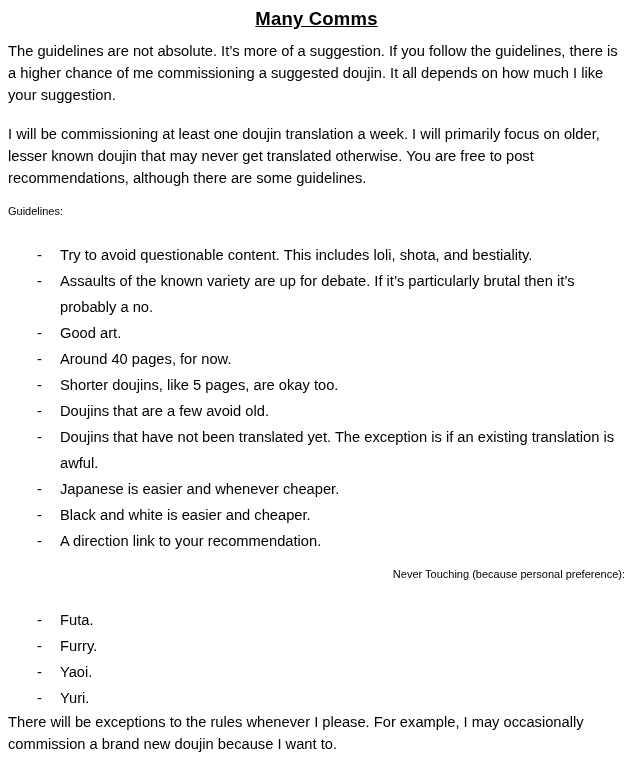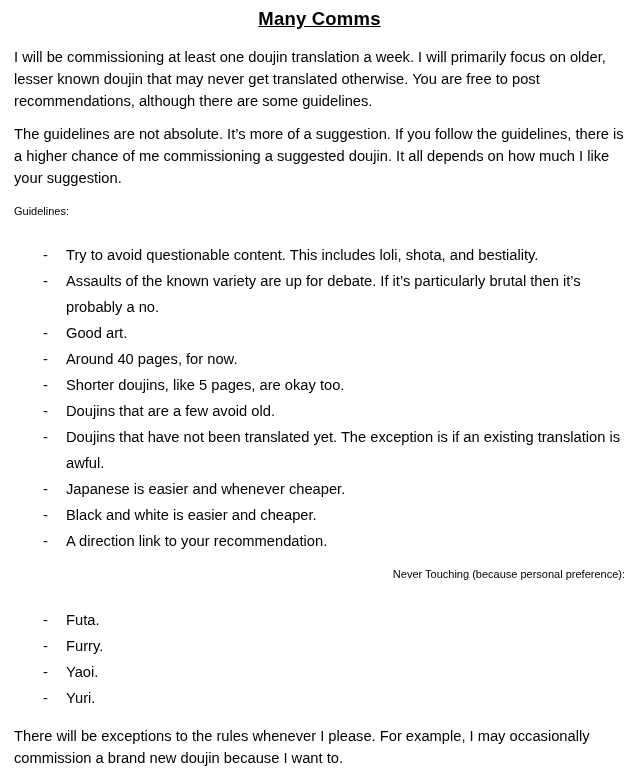--- a/index.html
+++ b/index.html
@@ -9,38 +9,38 @@
   body {
     width: 639px;
     height: 768px;
     background: #ffffff;
     color: #000000;
     font-family: "Liberation Sans", "DejaVu Sans", sans-serif;
     font-size: 14.7px;
     overflow: hidden;
   }
   .doc {
-    padding: 8px 14px 0 14px;
+    padding: 8px 14px 0 8px;
   }
   .doc-title {
     margin: 0;
     font-size: 18.5px;
     font-weight: bold;
     text-decoration: underline;
     text-align: center;
     line-height: 21px;
     letter-spacing: 0.2px;
   }
   .para {
     margin: 0;
     line-height: 22px;
   }
   .para-intro   { margin-top: 17px; }
   .para-note    { margin-top: 11px; }
-  .para-closing { margin-top: 14px; }
+  .para-closing { }
   .section-heading {
     margin: 0;
     font-size: 11px;
     font-weight: normal;
     line-height: 22px;
   }
   .heading-guidelines { margin-top: 11px; }
   .heading-never      { margin-top: 9px; text-align: right; }
   .dash-list {
     margin: 0 0 0 29px;
@@ -61,23 +61,23 @@
     flex: 1;
   }
 </style>
 </head>
 <body>
 
 <div class="doc">
 
   <h1 class="doc-title">Many Comms</h1>
 
+  <p class="para para-note">The guidelines are not absolute. It’s more of a suggestion. If you follow the guidelines, there is a higher chance of me commissioning a suggested doujin. It all depends on how much I like your suggestion.</p>
+
   <p class="para para-intro">I will be commissioning at least one doujin translation a week. I will primarily focus on older, lesser known doujin that may never get translated otherwise. You are free to post recommendations, although there are some guidelines.</p>
-
-  <p class="para para-note">The guidelines are not absolute. It’s more of a suggestion. If you follow the guidelines, there is a higher chance of me commissioning a suggested doujin. It all depends on how much I like your suggestion.</p>
 
   <div class="section-heading heading-guidelines">Guidelines:</div>
 
   <div class="dash-list list-guidelines">
     <div class="list-row">
       <span class="dash">-</span>
       <span class="li-text">Try to avoid questionable content. This includes loli, shota, and bestiality.</span>
     </div>
     <div class="list-row">
       <span class="dash">-</span>

